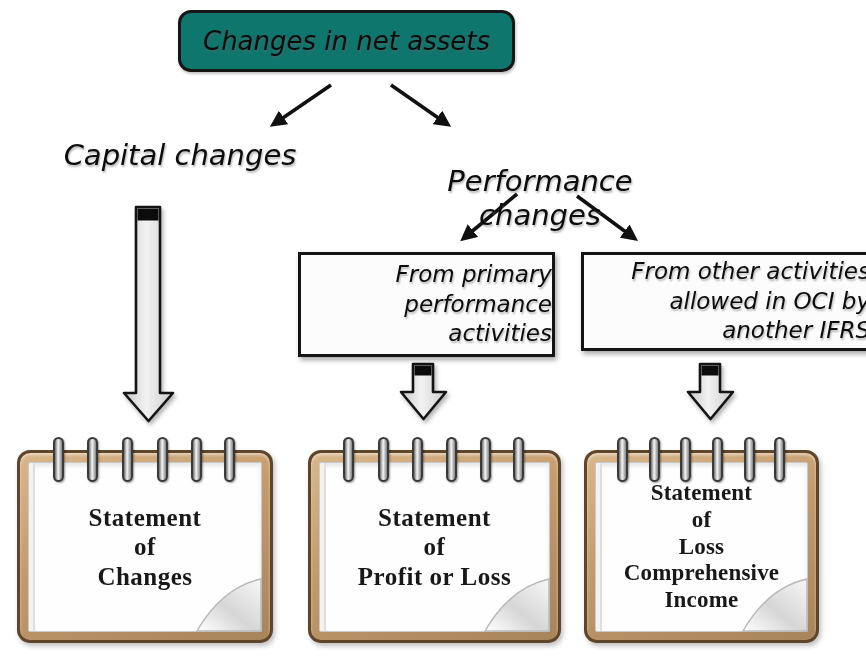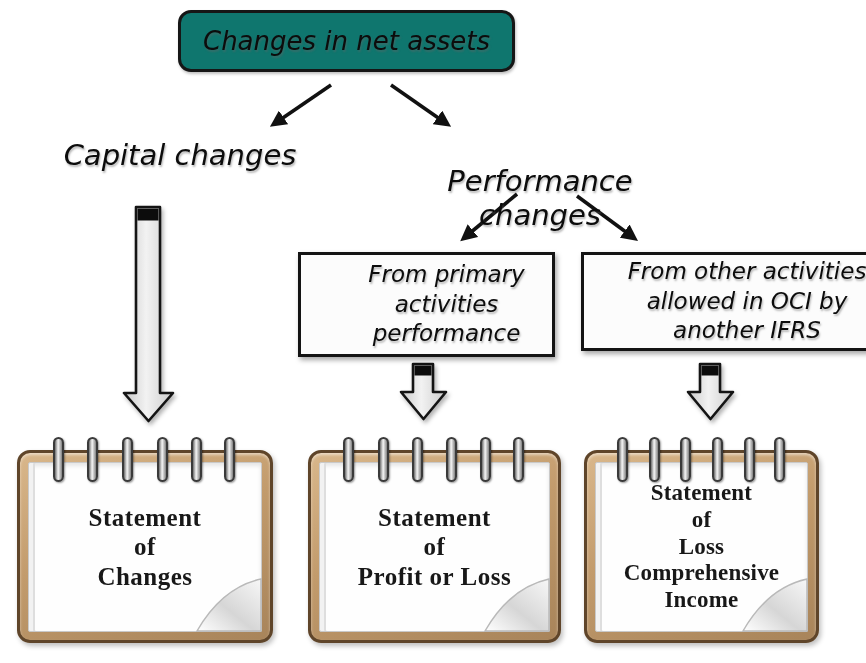--- a/index.html
+++ b/index.html
@@ -18,21 +18,21 @@
     background:#0f766e; border:3px solid #161616; border-radius:13px;
     box-sizing:border-box; display:flex; align-items:center; justify-content:center;
     font-size:26px; z-index:2; box-shadow:1px 2px 3px rgba(0,0,0,0.25);
   }
   .branch-label { position:absolute; text-align:center; font-size:29px; z-index:2; }
   .branch-capital { left:55px; top:138px; width:250px; }
   .branch-performance { left:385px; top:140px; width:310px;margin-top:24px; }
 
   .mid-box {
     position:absolute; background:#fcfcfc; border:3px solid #141414; box-sizing:border-box;
-    display:flex; flex-direction:column; align-items:center; justify-content:center;
+    display:flex; flex-direction:column; align-items:flex-end; justify-content:center;
     font-size:23px; line-height:1.3; text-align:center; z-index:2;
     box-shadow:2px 3px 5px rgba(0,0,0,0.35);
     padding-left:40px;
   }
   .mid-box span { display:block; }
   .box-primary { left:298px; top:252px; width:257px; height:105px; }
   .box-oci     { left:567px; top:252px; width:292px; height:99px;margin-left:14px; }
 
   
   .notepad { position:absolute; top:450px; height:193px; z-index:2; }
@@ -109,22 +109,22 @@
 
   <div class="top-box hand">
     <span>Changes in net assets</span>
   </div>
 
   <div class="branch-label branch-capital hand">Capital changes</div>
   <div class="branch-label branch-performance hand">Performance changes</div>
 
   <div class="mid-box box-primary hand">
     <span>From primary</span>
+    <span>performance</span>
     <span>activities</span>
-    <span>performance</span>
   </div>
 
   <div class="mid-box box-oci hand">
     <span>From other activities</span>
     <span>allowed in OCI by</span>
     <span>another IFRS</span>
   </div>
 
   <div class="notepad" style="left:17px; width:256px;">
     <div class="pad-frame"></div>

